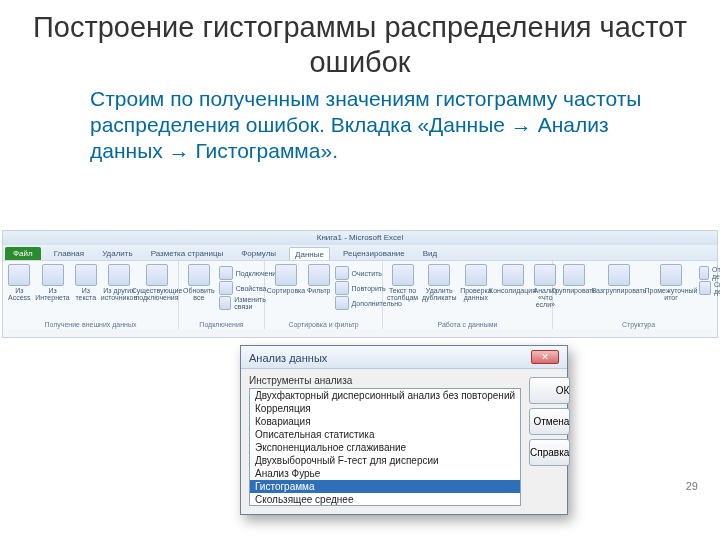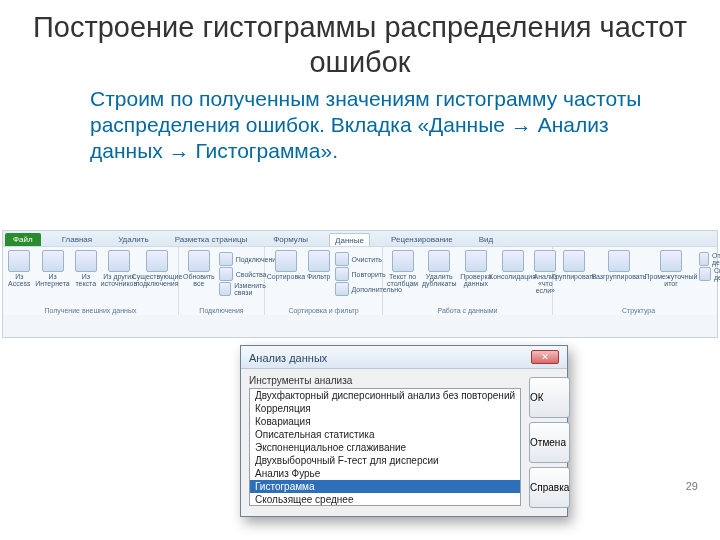--- a/index.html
+++ b/index.html
@@ -50,21 +50,21 @@
     line-height: 14px;
     font-size: 8px;
     color: #3a5577;
   }
   .tabs {
     display: flex;
     align-items: flex-end;
     height: 15px;
     background: linear-gradient(#e9f1f8,#dfe9f3);
     padding-left: 2px;
-    gap: 16px;
+    gap: 8px;
   }
   .file-tab {
     background: #2a8c2f;
     color: #fff;
     padding: 1px 8px;
     height: 13px;
     line-height: 11px;
     border-radius: 2px 2px 0 0;
   }
   .tab {
@@ -158,33 +158,34 @@
     font-size:10px;
   }
   .li { padding:1px 5px; color:#222; cursor:pointer; white-space:nowrap;}
   .li.selected { background:#2f6fb9; color:#fff; }
   .dlg-right { display:flex; flex-direction:column; gap:4px; width:64px; padding-top:2px;}
   .dlg-btn {
     background: linear-gradient(#fefefe,#e5e9ee);
     border:1px solid #9aacc0;
     border-radius:3px;
     font-size:10px;
-    padding:14px 0;
-    text-align:left;
+    padding:7px 0;
+    text-align:right;
     cursor:pointer;
   }
 </style>
 </head>
 <body>
 
 <div class="slide-title">Построение гистограммы распределения частот ошибок</div>
 <div class="slide-body">Строим по полученным значениям гистограмму частоты распределения ошибок. Вкладка «Данные → Анализ данных → Гистограмма».</div>
 <div class="page-num">29</div>
 
 <div class="ribbon">
+  <div class="titlebar">Книга1 - Microsoft Excel</div>
   <div class="tabs">
     <div class="file-tab">Файл</div>
     <div class="tab">Главная</div>
     <div class="tab">Удалить</div>
     <div class="tab">Разметка страницы</div>
     <div class="tab">Формулы</div>
     <div class="tab active">Данные</div>
     <div class="tab">Рецензирование</div>
     <div class="tab">Вид</div>
   </div>

